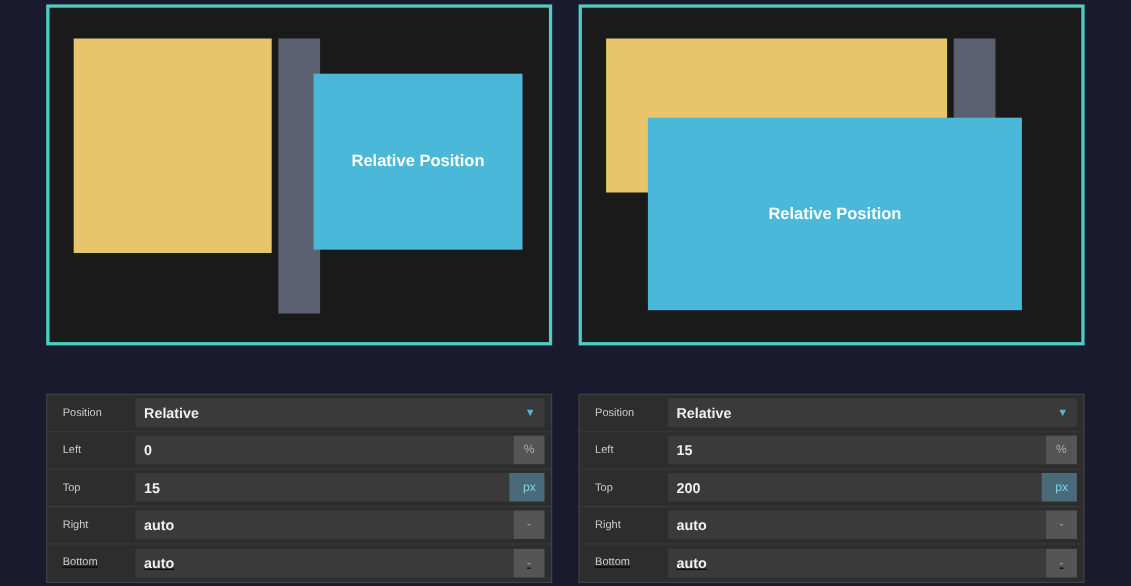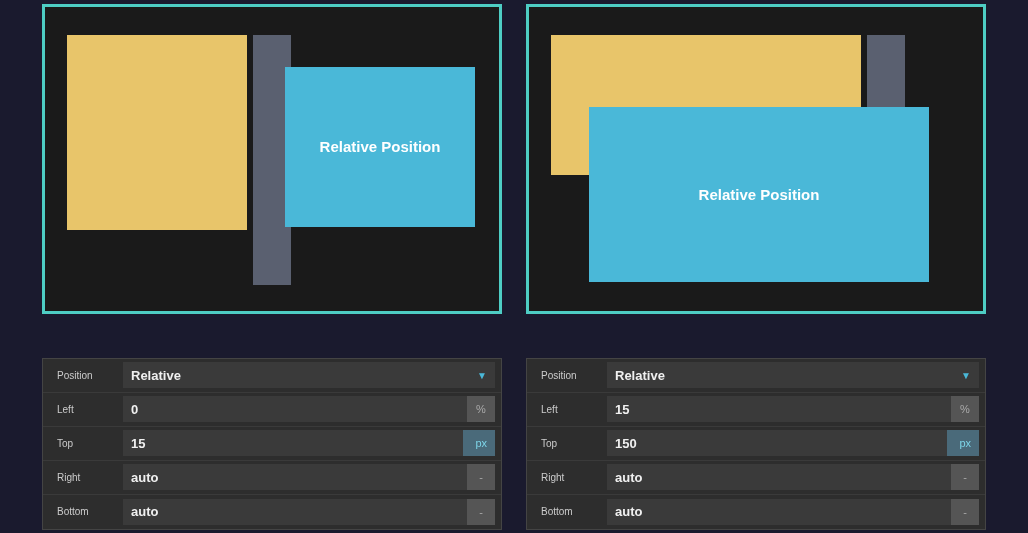--- a/index.html
+++ b/index.html
@@ -108,20 +108,21 @@
       border: 1px solid #444;
     }
     .prop-row {
       display: flex;
       align-items: center;
       border-bottom: 1px solid #3a3a3a;
       height: 34px;
     }
     .prop-row:last-child {
       border-bottom: none;
+      text-decoration: underline;
     }
     .prop-label {
       color: #ccc;
       font-size: 10px;
       width: 80px;
       padding-left: 14px;
       flex-shrink: 0;
     }
     .prop-value-text {
       background: #3a3a3a;
@@ -271,21 +272,21 @@
         <span class="prop-label">Left</span>
         <div class="row-value-wrap">
           <div class="prop-value-text with-unit">15</div>
           <div class="prop-unit pct">%</div>
         </div>
       </div>
 
       <div class="prop-row">
         <span class="prop-label">Top</span>
         <div class="row-value-wrap">
-          <div class="prop-value-text with-unit">150</div>
+          <div class="prop-value-text with-unit">200</div>
           <div class="prop-unit px">px</div>
         </div>
       </div>
 
       <div class="prop-row">
         <span class="prop-label">Right</span>
         <div class="row-value-wrap">
           <div class="prop-value-text with-unit">auto</div>
           <div class="prop-unit">-</div>
         </div>

